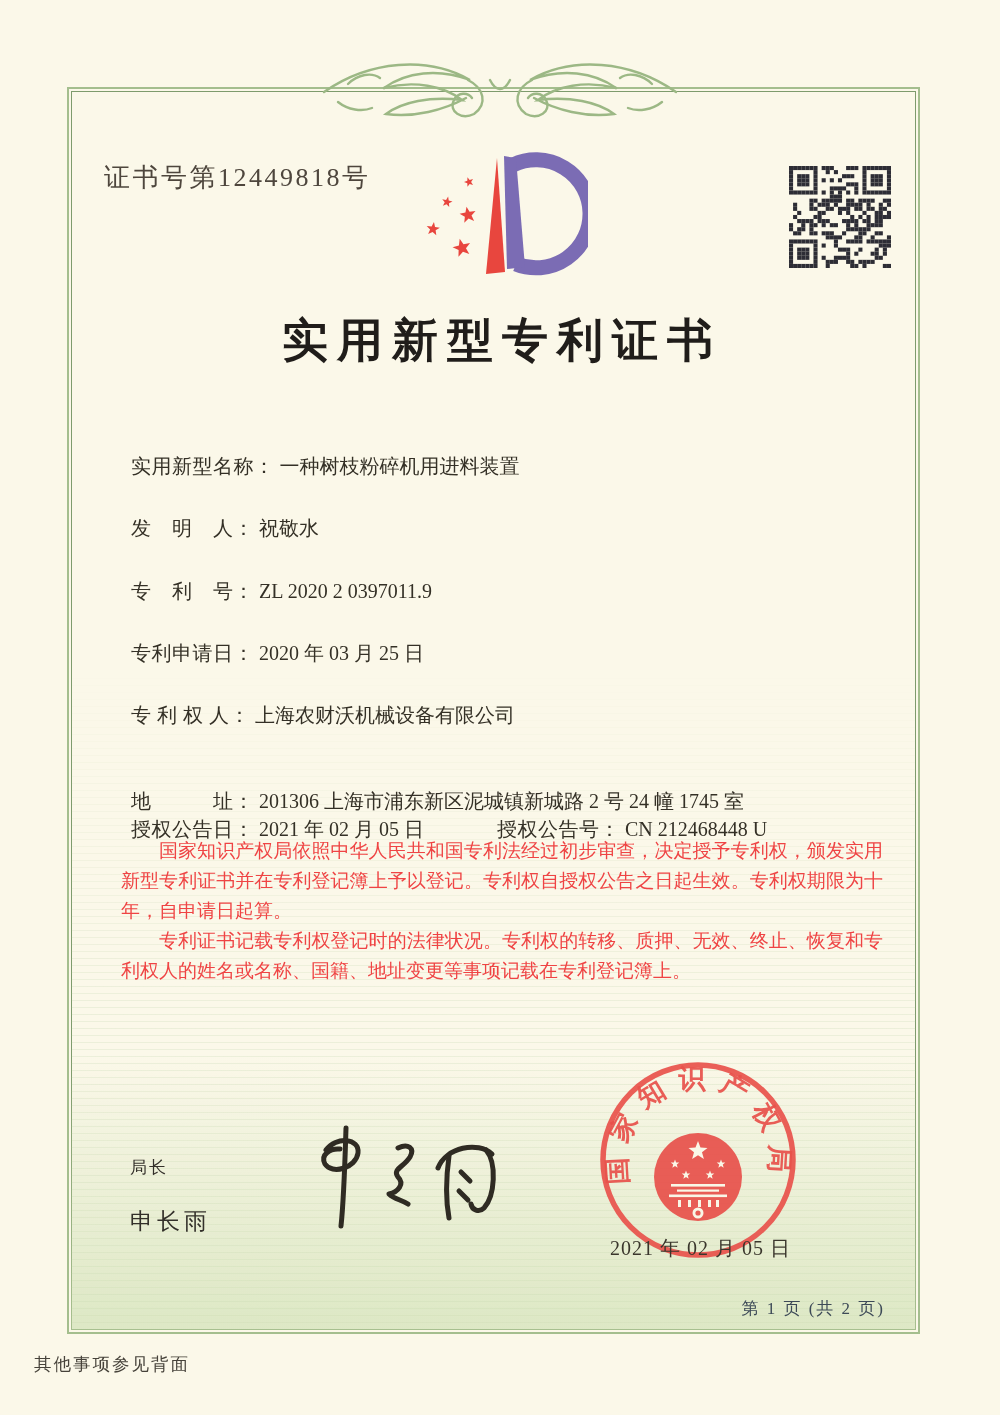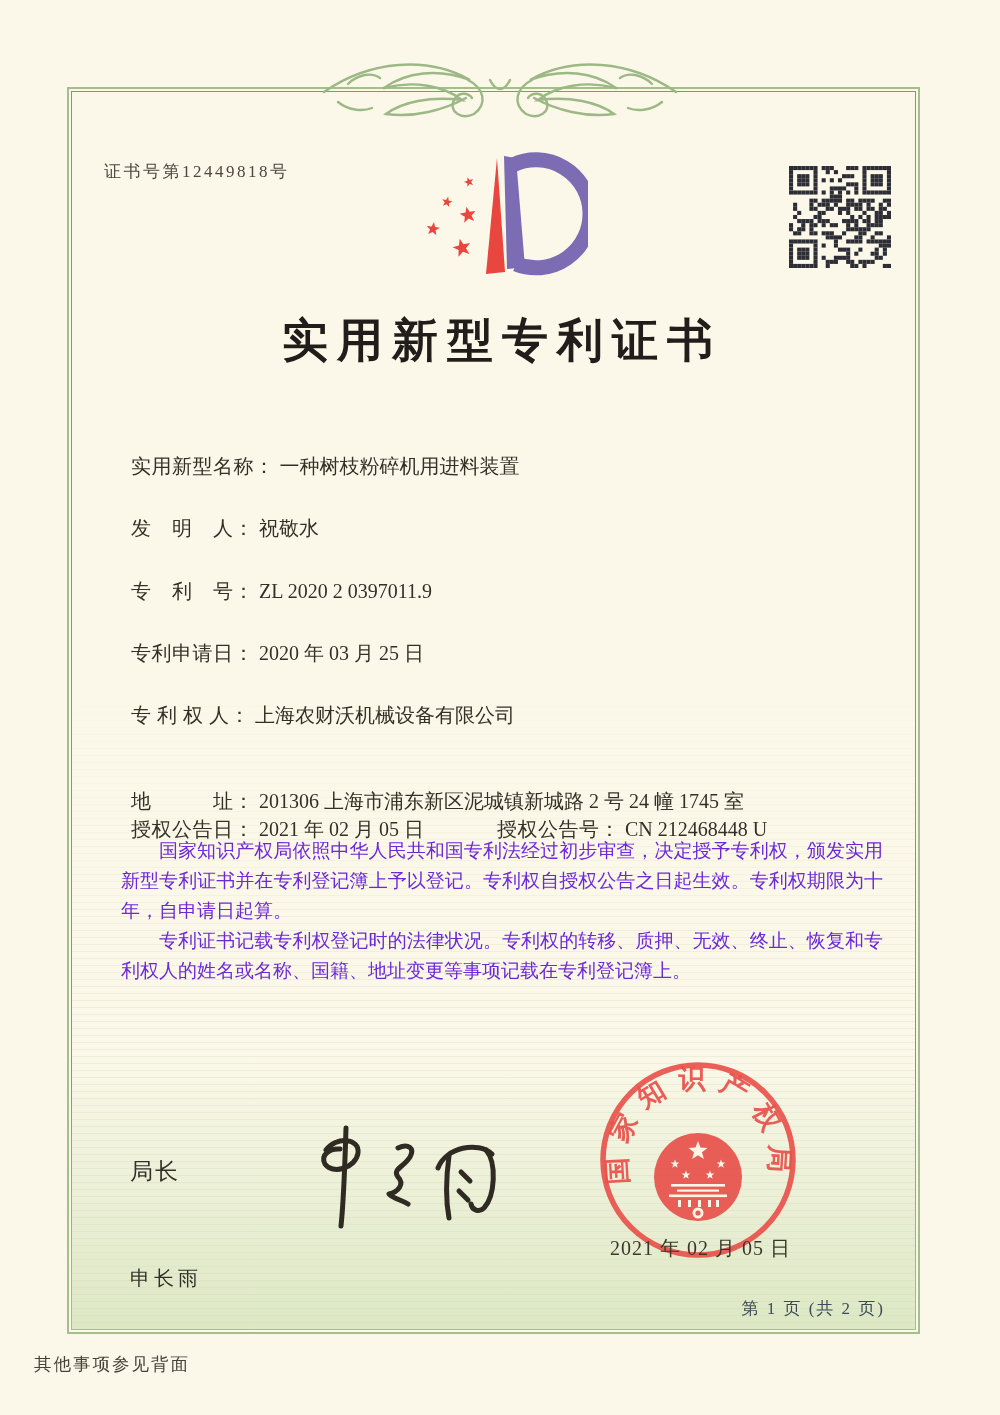--- a/index.html
+++ b/index.html
@@ -23,36 +23,36 @@
   .watermark{
     left:71px;top:91px;width:845px;height:1239px;
     background:
       linear-gradient(to bottom, rgba(214,231,191,0) 78%, rgba(198,219,169,.55) 99%),
       repeating-linear-gradient(0deg, rgba(148,184,126,.14) 0 1.5px, rgba(0,0,0,0) 1.5px 7px);
     -webkit-mask-image:linear-gradient(to bottom, transparent 0 46%, #000 74%);
     mask-image:linear-gradient(to bottom, transparent 0 46%, #000 74%);
     pointer-events:none;
   }
   
-  .cert-no{left:104px;top:160px;font-size:17px;letter-spacing:2.5px;color:#4e463d;}
+  .cert-no{left:104px;top:160px;font-size:26px;letter-spacing:2.5px;color:#4e463d;}
   .title{
     left:68px;width:868px;top:310px;text-align:center;
     font-size:46px;font-weight:700;letter-spacing:9px;color:#201d1a;
   }
   
   .row{left:121px;font-size:20px;white-space:pre;color:#343026;}
   .row .lbl{letter-spacing:.5px;margin-top:24px;}
   .row .val{margin-left:5px;}
   .grant-right{left:487px;}
   
-  .paras{left:121px;top:836px;width:762px;font-size:19px;line-height:30px;text-align:justify;color:#6d28d9;}
+  .paras{left:121px;top:836px;width:762px;font-size:19px;line-height:30px;text-align:justify;color:#ef4444;}
   .paras p{margin:0;text-indent:2em;}
   
-  .officer-title{left:130px;top:1156px;font-size:23px;letter-spacing:2px;color:#33302a;}
-  .officer-name{left:130px;top:1265px;font-size:20px;letter-spacing:4px;color:#33302a;}
+  .officer-title{left:130px;top:1156px;font-size:17px;letter-spacing:2px;color:#33302a;}
+  .officer-name{left:130px;top:1206px;font-size:23px;letter-spacing:4px;color:#33302a;}
   .seal-date{left:610px;top:1235px;font-size:20px;letter-spacing:1px;color:#3a362c;white-space:pre;}
   .page-no{left:68px;width:849px;top:1297px;text-align:right;font-size:17px;letter-spacing:2px;color:#3d4a57;transform:translateX(-32px);}
   .back-note{left:68px;width:849px;top:1352px;font-size:17.5px;letter-spacing:2px;color:#46423a;transform:translateX(-34px);}
   svg{display:block;}
 </style>
 </head>
 <body>
 
 <div class="abs frame">
   <div class="frame-inner"></div>

